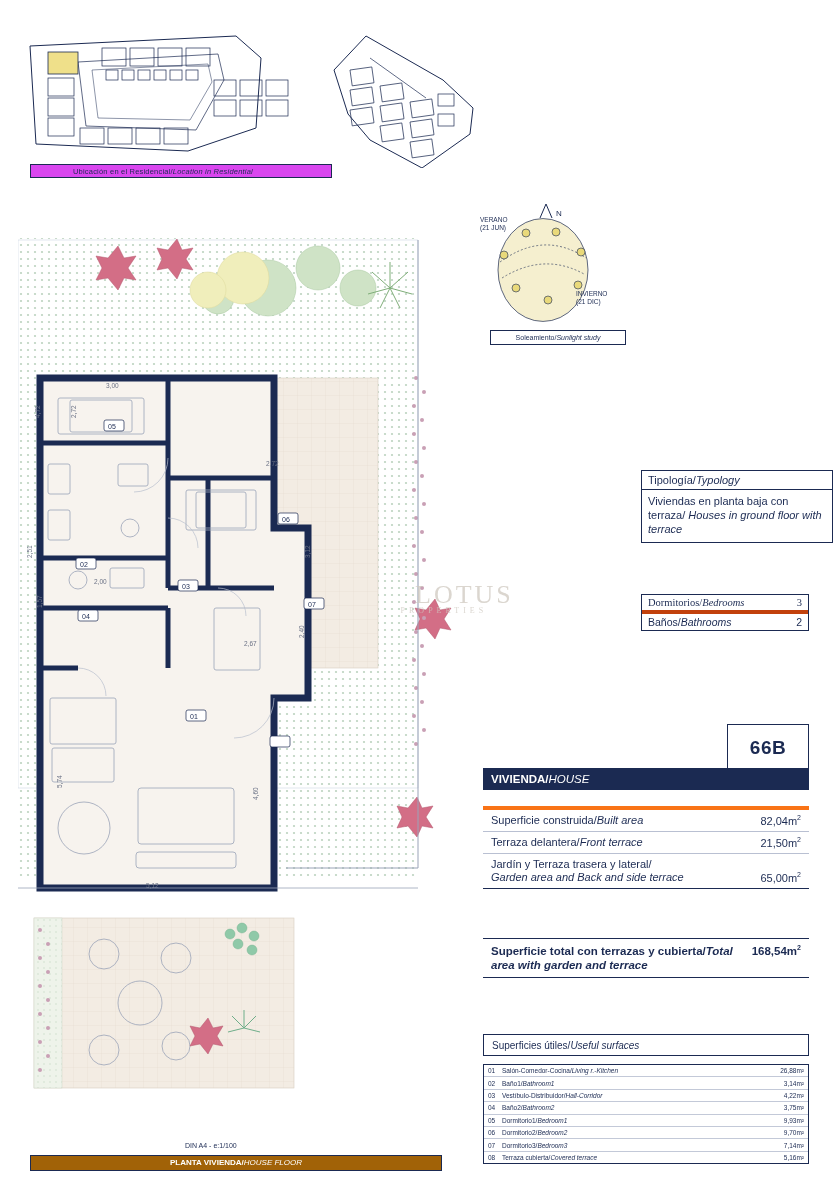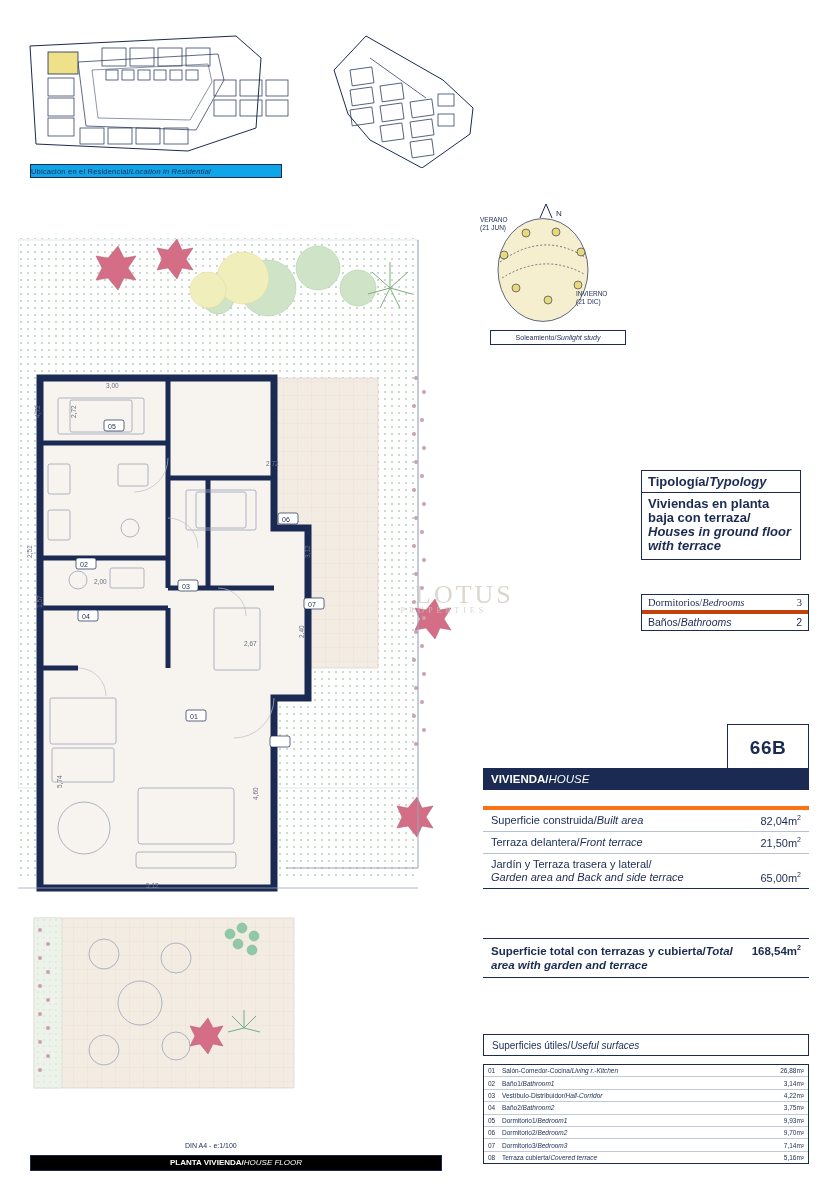--- a/index.html
+++ b/index.html
@@ -12,65 +12,64 @@
     overflow:hidden;
   }
   .page{position:absolute;inset:0;}
   .ital{font-style:italic;}
 
   
   #site-plan{position:absolute;left:18px;top:18px;width:470px;height:150px;}
   #site-plan svg{display:block;}
 
   #location-caption{
-    position:absolute;left:30px;top:164px;width:252px;height:14px;
+    position:absolute;left:30px;top:164px;width:302px;height:14px;
     border:1px solid #1b2a52;
     font-size:7.5px;line-height:14px;
-    box-sizing:border-box;
+    padding-left:42px;box-sizing:border-box;
     letter-spacing:.2px;
-    background:#0ea5e9;
+    background:#d946ef;
   }
   #location-caption .it{font-style:italic;}
 
   
   #sun-study{position:absolute;left:478px;top:200px;width:160px;height:145px;}
   #sun-caption{
     position:absolute;left:490px;top:330px;width:134px;height:13px;
     border:1px solid #1b2a52;font-size:7px;line-height:13px;
     text-align:center;background:#fff;
   }
 
   
   #plan-area{position:absolute;left:18px;top:228px;width:452px;height:920px;}
   #plan-area svg{display:block;}
 
   #scale-note{
     position:absolute;left:185px;top:1142px;font-size:7px;color:#1b2a52;
   }
   #plan-caption{
     position:absolute;left:30px;top:1155px;width:410px;height:14px;
-    border:1px solid #1b2a52;background:#000000;color:#fff;
+    border:1px solid #1b2a52;background:#a16207;color:#fff;
     font-size:8px;line-height:14px;text-align:center;font-weight:bold;
   }
   #plan-caption .it{font-style:italic;font-weight:normal;}
 
   .watermark{
     position:absolute;left:374px;top:580px;
     font-family:"Liberation Serif", serif;
     color:#cfc9c0;opacity:.75;text-align:center;pointer-events:none;
   }
   .watermark .w1{font-size:26px;letter-spacing:3px;margin-left:41px;}
   .watermark .w2{font-size:8px;letter-spacing:4px;margin-top:-4px;}
 
   
   #typology{
-    position:absolute;left:641px;top:470px;width:160px;
+    position:absolute;left:641px;top:470px;width:192px;
     border:1px solid #1b2a52;box-sizing:border-box;
-    font-size:13px;
-    font-weight:bold;
+    font-size:11px;
   }
   #typology .t-head{padding:3px 6px;border-bottom:1px solid #1b2a52;}
   #typology .t-body{padding:4px 6px 6px 6px;line-height:14px;}
 
   #rooms{
     position:absolute;left:641px;top:594px;width:168px;
     border:1px solid #1b2a52;box-sizing:border-box;font-size:10.5px;
   }
   #rooms .row{display:flex;justify-content:space-between;padding:2px 6px;}
   #rooms .row.first{border-bottom:4px solid #c2410c;font-family:Liberation Serif, serif;}

